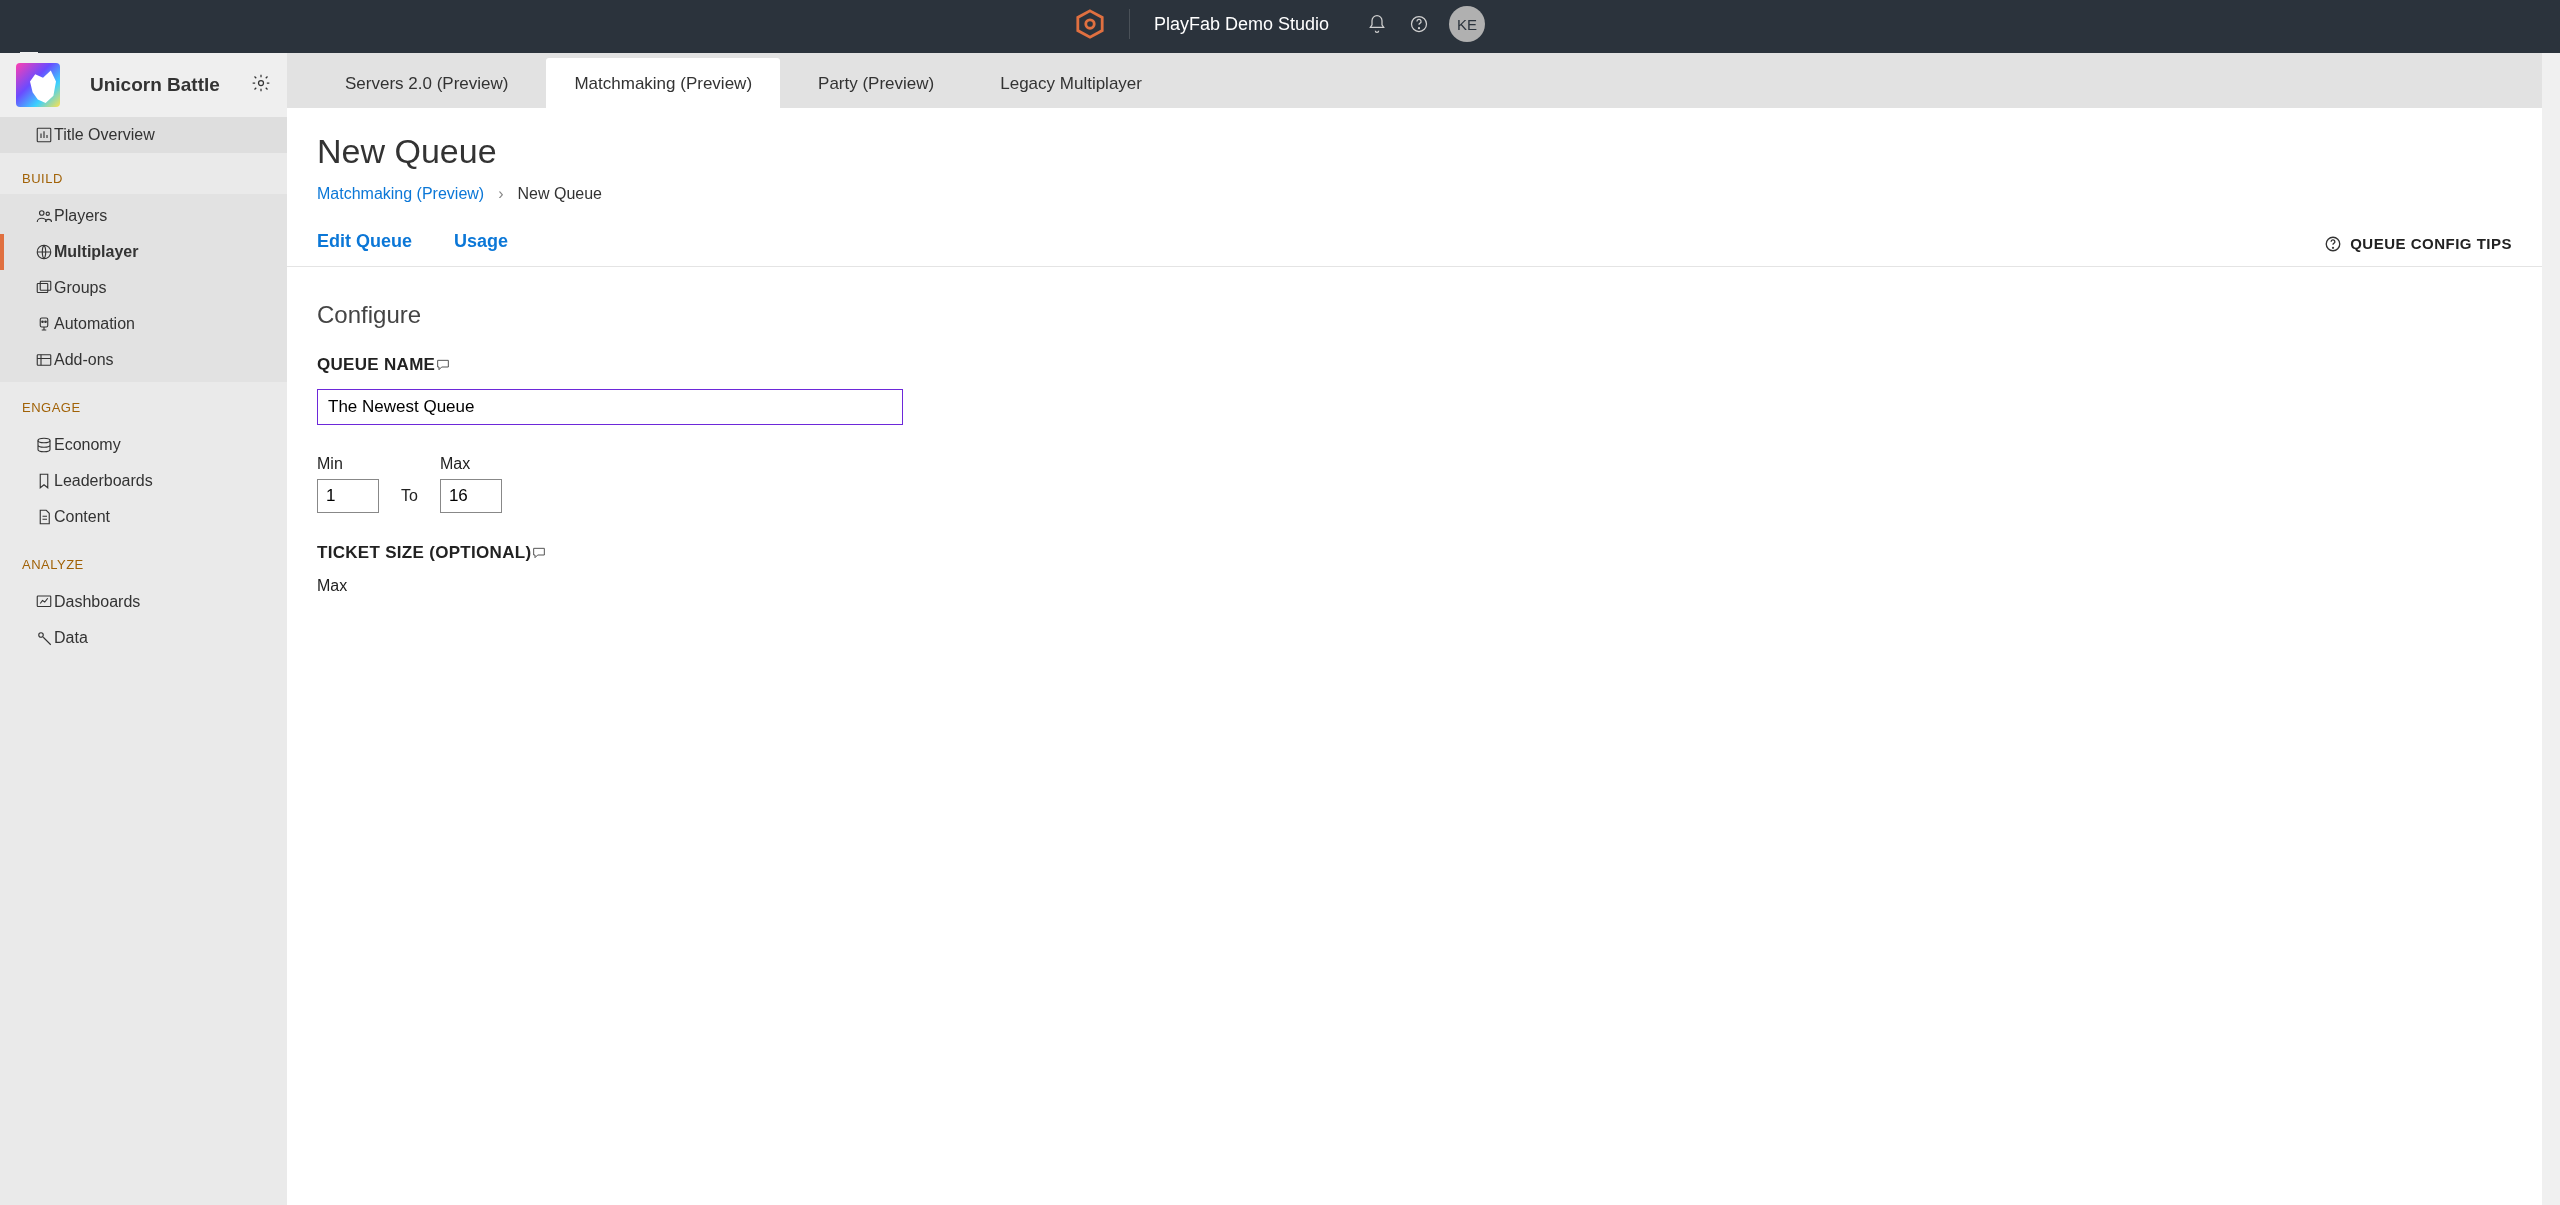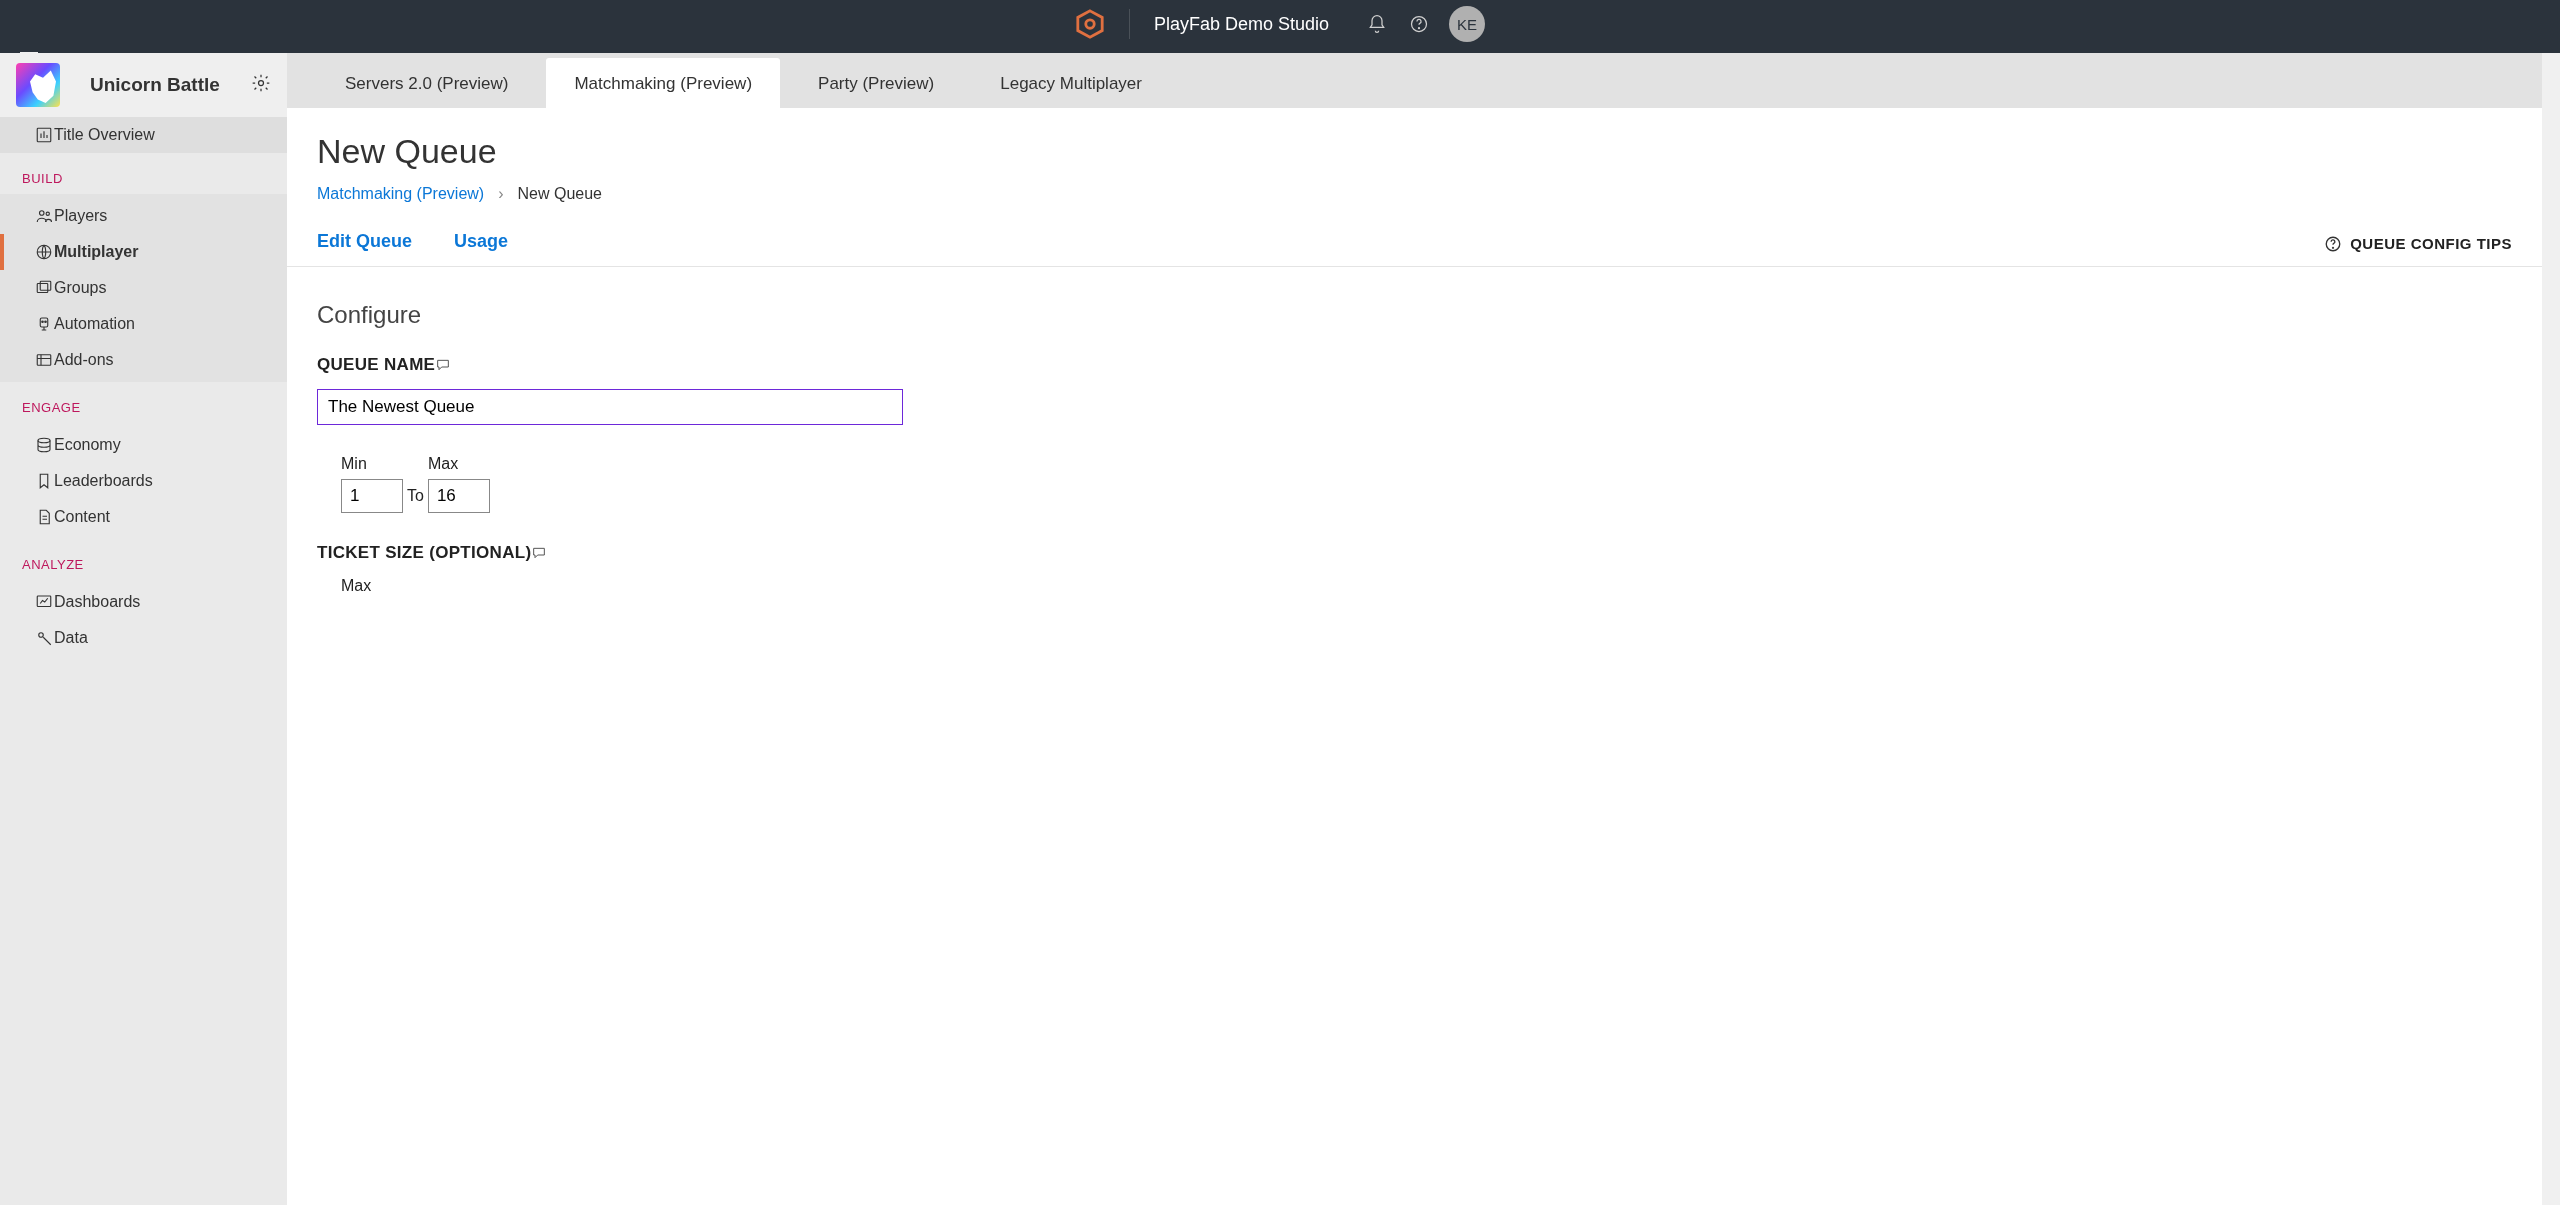--- a/index.html
+++ b/index.html
@@ -31,21 +31,21 @@
   .title-name { font-size:19px; font-weight:700; flex:1; }
   .gear-btn { cursor:pointer; }
   .gear-btn svg { width:20px; height:20px; stroke:#333; fill:none; stroke-width:1.5; }
   .sideicon { width:18px; height:18px; stroke:#333; fill:none; stroke-width:1.5; }
 
   .sidelink2 { display:flex; align-items:center; padding:9px 16px 9px 34px; cursor:pointer; color:#333; }
   .sidelink2.active { font-weight:700; position:relative; }
   .sidelink2.active::before { content:""; position:absolute; left:0; top:0; bottom:0; width:4px; background:#e07040; }
   .sidelink2 .iconwrap { width:20px; display:flex; justify-content:center; }
 
-  .section-label { padding:18px 22px 8px; font-size:13px; color:#be185d; letter-spacing:0.5px; }
+  .section-label { padding:18px 22px 8px; font-size:13px; color:#a16207; letter-spacing:0.5px; }
   .section-group { background:#e2e2e2; padding:4px 0; }
   .section-group.plain { background:transparent; }
 
   
   .main { flex:1; display:flex; flex-direction:column; min-width:0; }
   .tabbar { background:#e2e2e2; display:flex; align-items:flex-end; padding:0 20px 0 30px; gap:10px; height:55px; }
   .tab { padding:16px 28px 14px; font-size:17px; color:#333; cursor:pointer; border-radius:3px 3px 0 0; }
   .tab.active { background:#fff; }
 
   .content { flex:1; background:#fff; overflow-y:auto; padding:24px 30px 40px; }
@@ -61,21 +61,21 @@
   .spacer { flex:1; }
   .tips { display:flex; align-items:center; gap:8px; font-size:15px; font-weight:700; letter-spacing:0.5px; cursor:pointer; }
   .tips svg { width:18px; height:18px; stroke:#333; fill:none; stroke-width:1.8; }
 
   .section-title { font-size:24px; font-weight:400; color:#444; margin:34px 0 26px; }
   .field-label { font-size:17px; font-weight:700; letter-spacing:0.3px; display:flex; align-items:center; margin-bottom:14px; }
   .field-label svg { width:16px; height:16px; stroke:#555; fill:none; stroke-width:1.5; }
   .text-input { width:586px; max-width:100%; padding:7px 10px; font-size:17px; border:1px solid #6d28d9; }
   .field-block { margin-bottom:30px; }
 
-  .size-row { display:flex; align-items:flex-end; gap:4px;margin-left:24px; }
+  .size-row { display:flex; align-items:flex-end; gap:22px; }
   .size-col { display:flex; flex-direction:column; gap:6px; }
   .size-col label { font-size:16px; }
   .num-input { width:62px; padding:6px 8px; font-size:17px; border:1px solid #888; }
   .to-label { padding-bottom:8px; font-size:16px; }
 
   .main-wrap { flex:1; display:flex; min-width:0; }
   .scrollbar-right { width:18px; background:#f0f0f0; }
 </style>
 </head>
 <body>

